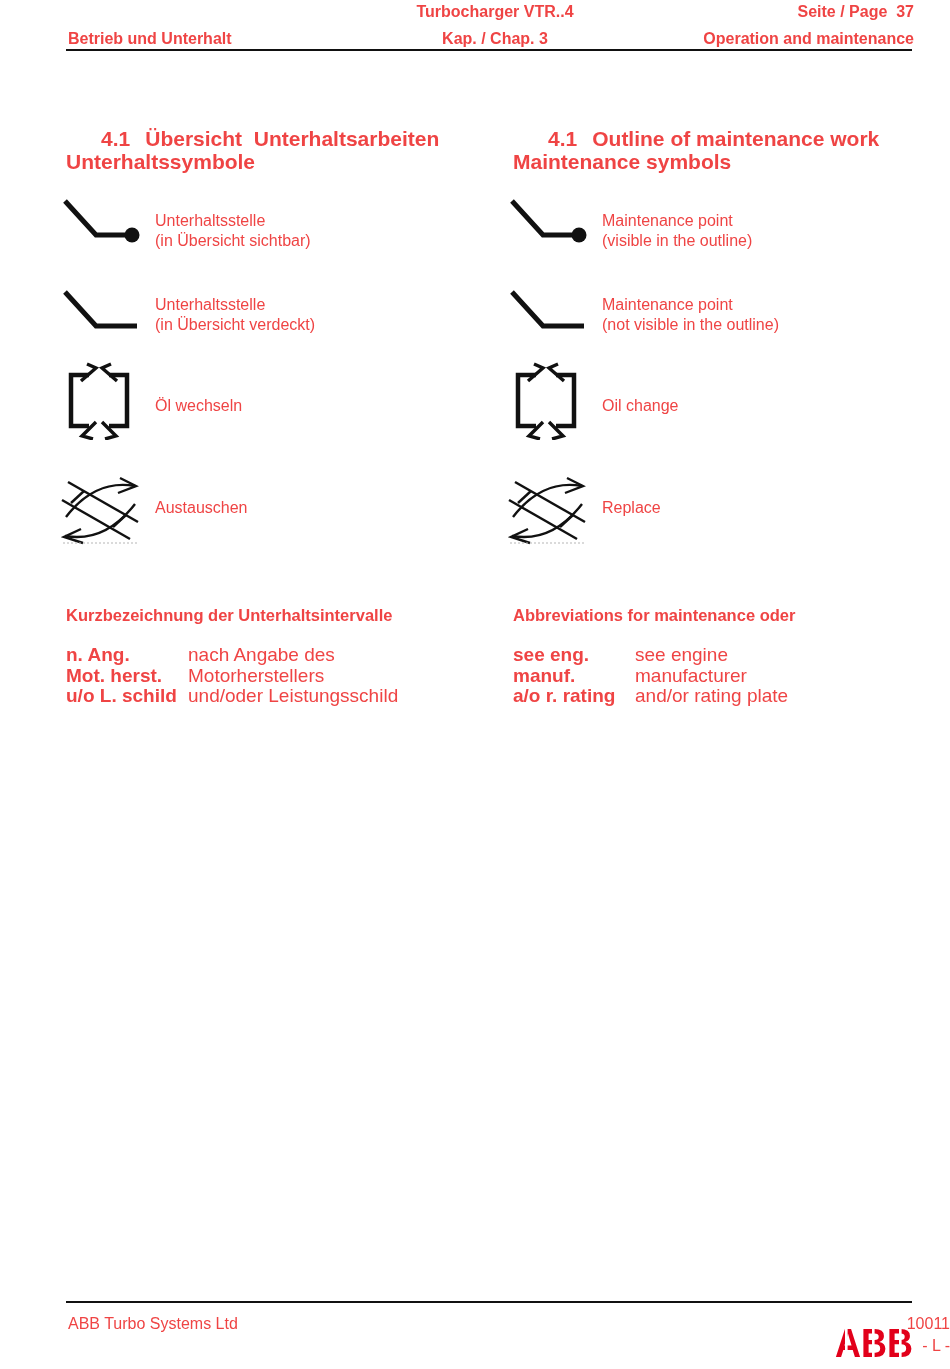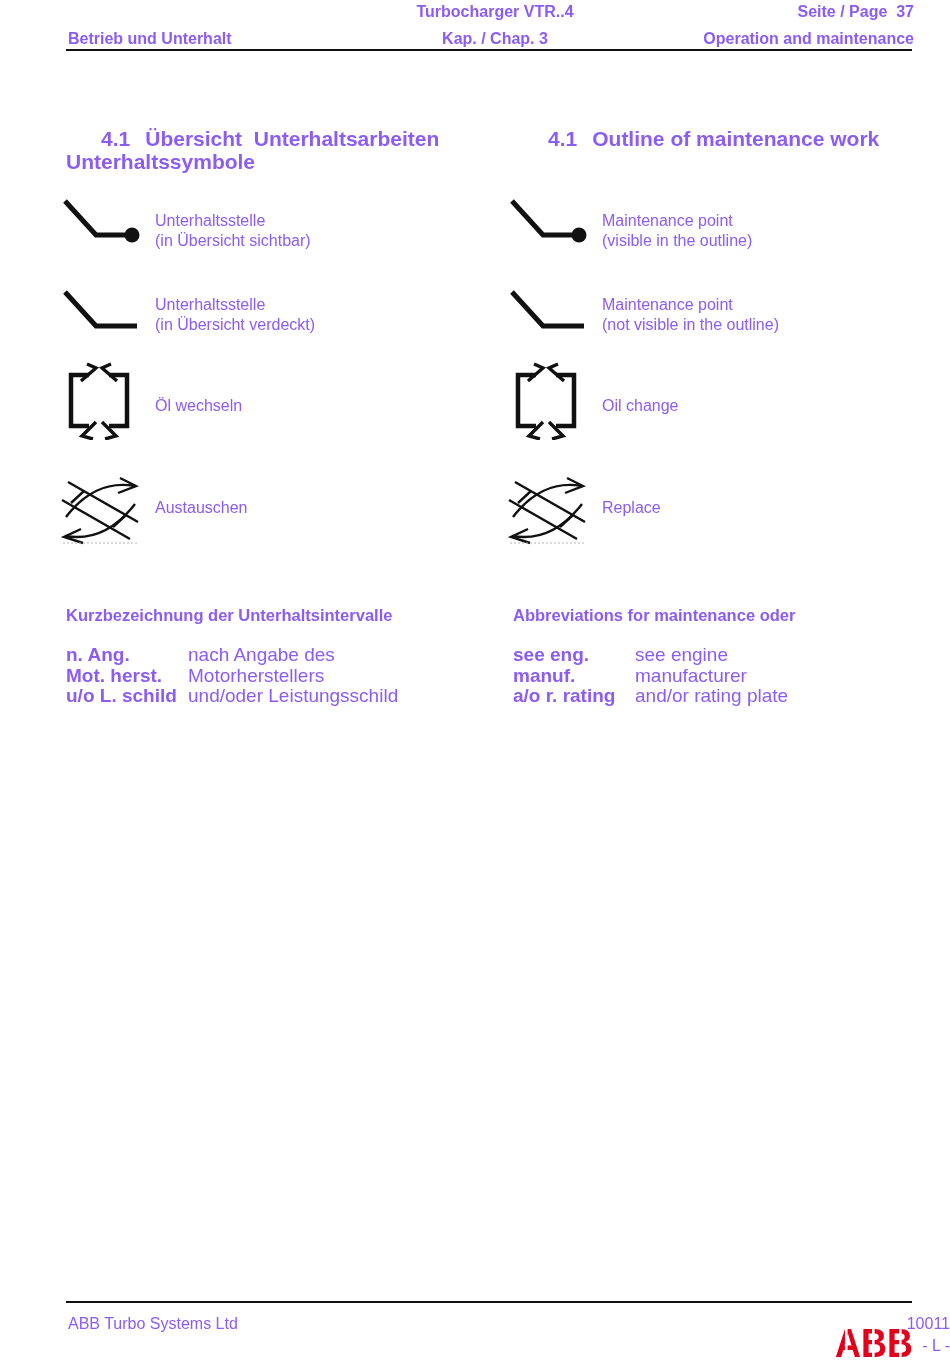--- a/index.html
+++ b/index.html
@@ -1,18 +1,18 @@
 <!DOCTYPE html>
 <html><head>
 <meta charset="utf-8">
 <style>
   html,body{margin:0;padding:0;background:#888;}
   .page{
     position:relative;width:950px;height:1369px;margin:0 auto;background:#ffffff;
-    font-family:"Liberation Sans",sans-serif;color:#8b5cf6;overflow:hidden;
+    font-family:"Liberation Sans",sans-serif;color:#ef4444;overflow:hidden;
   }
   .abs{position:absolute;}
   .pre{white-space:pre-wrap;}
   .hdr{font-weight:bold;font-size:16px;line-height:20px;}
   .hdr-center{left:40px;right:0;text-align:center;}
   .hdr-right{right:36px;text-align:right;}
   .rule{left:66px;width:846px;height:2px;background:#111;}
   .col{position:absolute;top:0;width:430px;height:100%;}
   .col-de{left:66px;}
   .col-en{left:513px;}
@@ -112,20 +112,21 @@
         <span class="abbr-term">u/o L. schild</span>
         <span>und/oder Leistungsschild</span>
       </div>
     </div>
   </div>
 
   <div class="col col-en">
     <div class="abs sec-head" style="top:101px;left:0;">
       <span class="sec-num">4.1</span><span class="pre">Outline of maintenance work</span>
     </div>
+    <div class="abs sec-head" style="top:149px;left:0;">Maintenance symbols</div>
 
     <svg class="abs sym" style="top:198px;" width="84" height="50" viewBox="0 0 84 50">
       <polyline points="4,3 35,37 64,37" fill="none" stroke="#111" stroke-width="5"></polyline>
       <circle cx="71" cy="37" r="7.5" fill="#111"></circle>
     </svg>
     <div class="abs sym-label" style="top:211px;">
       <div>Maintenance point</div>
       <div>(visible in the outline)</div>
     </div>
 

